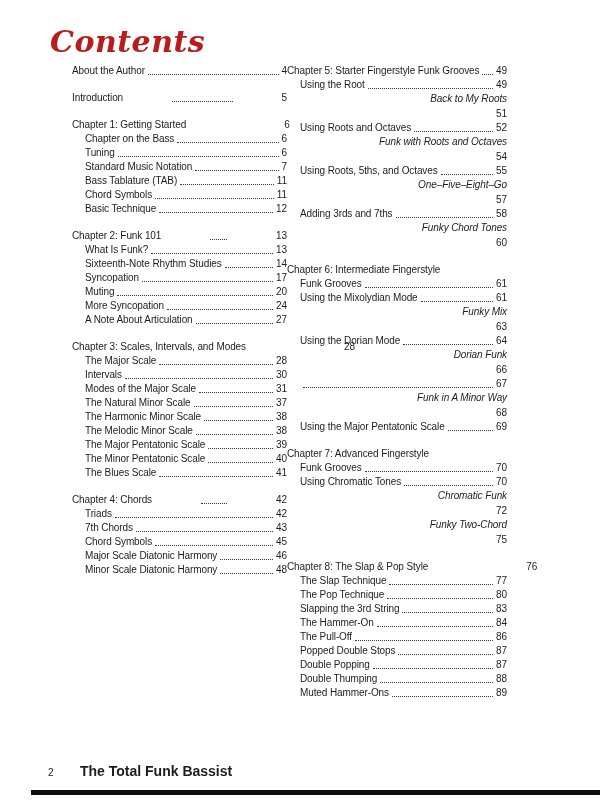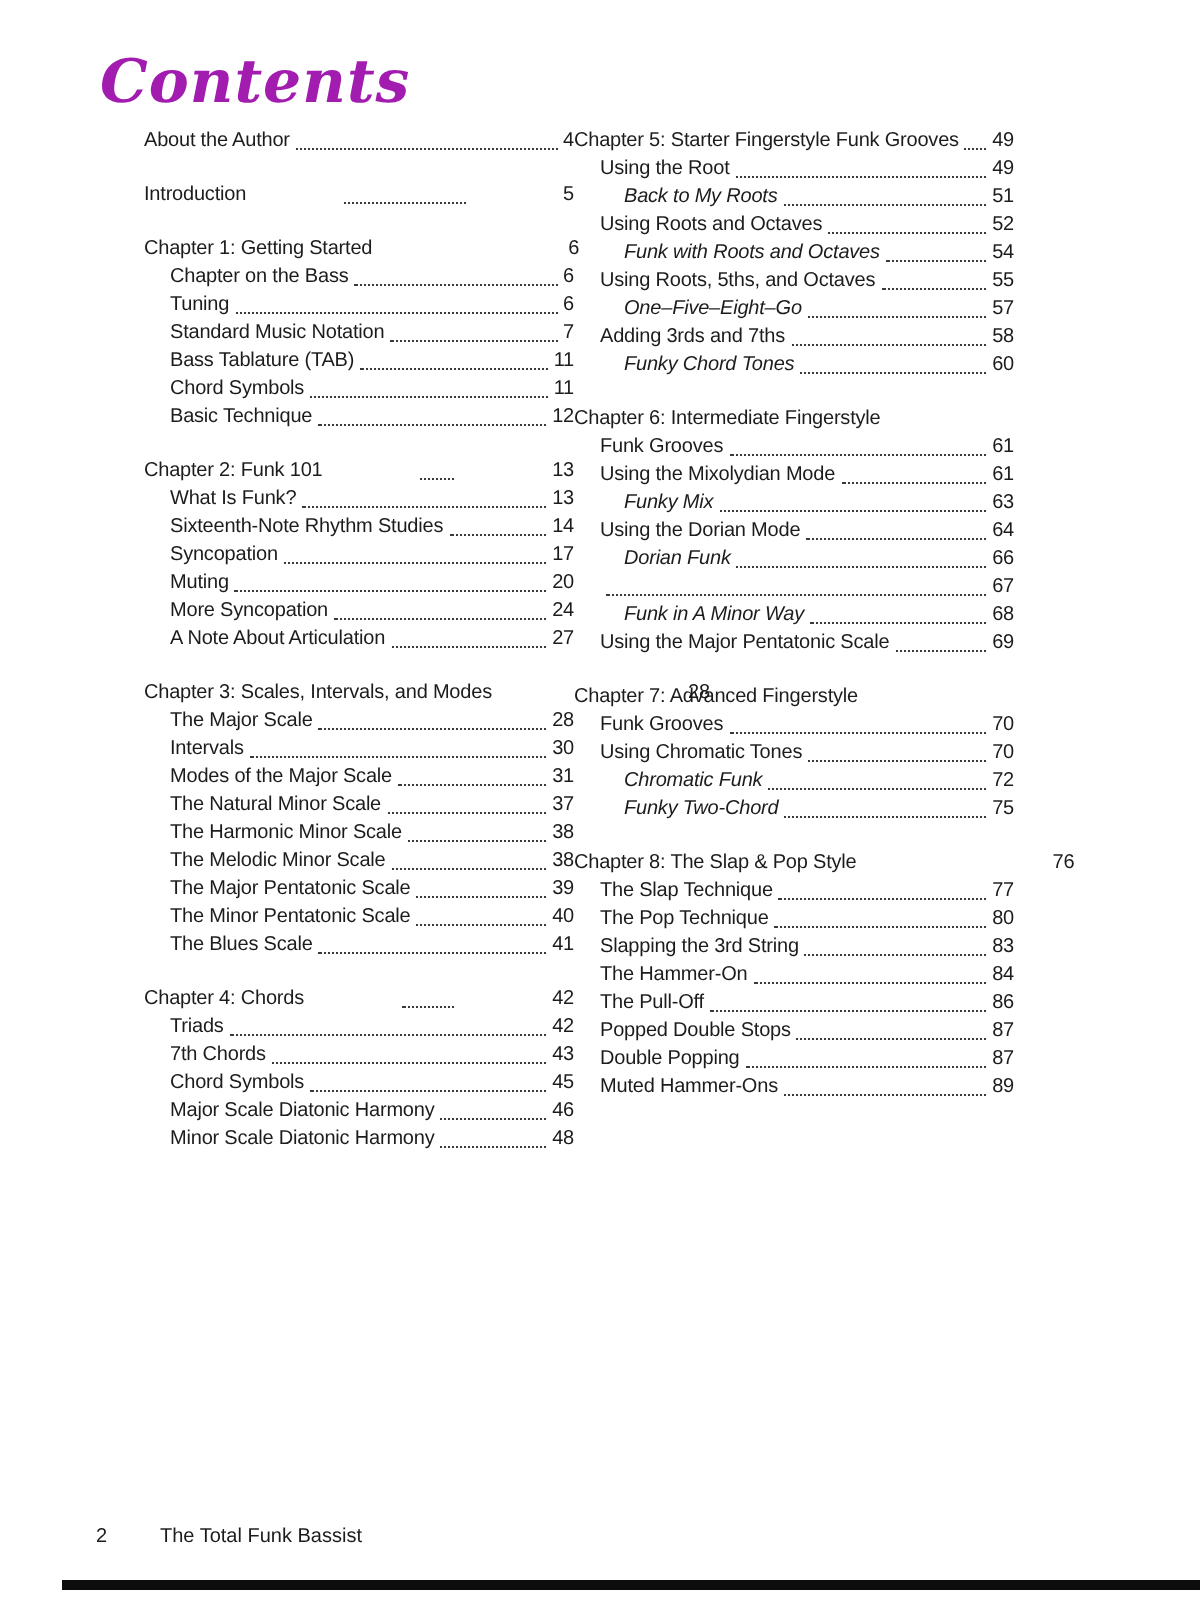--- a/index.html
+++ b/index.html
@@ -18,21 +18,21 @@
   .page-title {
     position: absolute;
     left: 50px;
     top: 24px;
     margin: 0;
     font-family: "DejaVu Serif", serif;
     font-style: italic;
     font-weight: 700;
     font-size: 30px;
     letter-spacing: 0.5px;
-    color: #a21caf;
+    color: #b91c1c;
   }
 
   .columns {
     position: absolute;
     top: 64px;
     left: 72px;
     display: flex;
   }
 
   .toc-col { width: 215px; }
@@ -42,21 +42,21 @@
     display: flex;
     align-items: flex-end;
     font-size: 10px;
     line-height: 14px;
     letter-spacing: -0.1px;
     white-space: nowrap;
   }
   .toc-row.gap { margin-top: 13px; gap: 46px; }
 
   .toc-row.level-1 { padding-left: 13px; }
-  .toc-row.level-2 { padding-left: 25px; }
+  .toc-row.level-2 { padding-left: 25px; flex-direction: column; }
   .toc-row.italic .toc-label { font-style: italic; }
 
   .toc-label { flex: 0 0 auto; }
 
   .toc-dots {
     flex: 1 1 auto;
     min-width: 0;
     margin: 0 3px;
     border-bottom: 1.4px dotted #3a3a3a;
     height: 1px;
@@ -67,21 +67,21 @@
 
   .footer {
     position: absolute;
     left: 48px;
     top: 763px;
     display: flex;
     align-items: baseline;
     font-size: 10px;
   }
   .footer .footer-page { width: 32px; }
-  .footer .footer-book { font-weight: 400; font-size: 10px; }
+  .footer .footer-book { font-weight: 700; font-size: 14px; }
 
   .scan-edge {
     position: absolute;
     left: 31px;
     top: 790px;
     width: 569px;
     height: 5px;
     background: #0d0d0d;
   }
 </style>
@@ -400,20 +400,25 @@
           <span class="toc-label">Popped Double Stops</span>
           <span class="toc-dots"></span>
           <span class="toc-page">87</span>
         </div>
         <div class="toc-row level-1">
           <span class="toc-label">Double Popping</span>
           <span class="toc-dots"></span>
           <span class="toc-page">87</span>
         </div>
         <div class="toc-row level-1">
+          <span class="toc-label">Double Thumping</span>
+          <span class="toc-dots"></span>
+          <span class="toc-page">88</span>
+        </div>
+        <div class="toc-row level-1">
           <span class="toc-label">Muted Hammer-Ons</span>
           <span class="toc-dots"></span>
           <span class="toc-page">89</span>
         </div>
       </div>
   </div>
 
   <div class="footer">
     <span class="footer-page">2</span>
     <span class="footer-book">The Total Funk Bassist</span>

